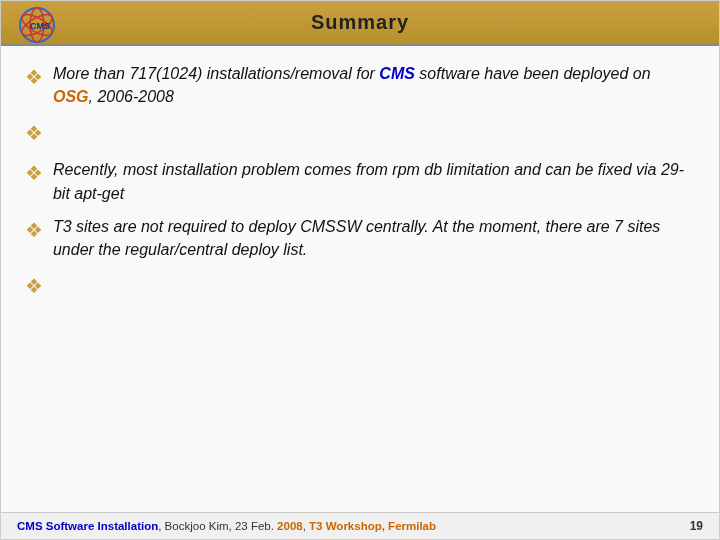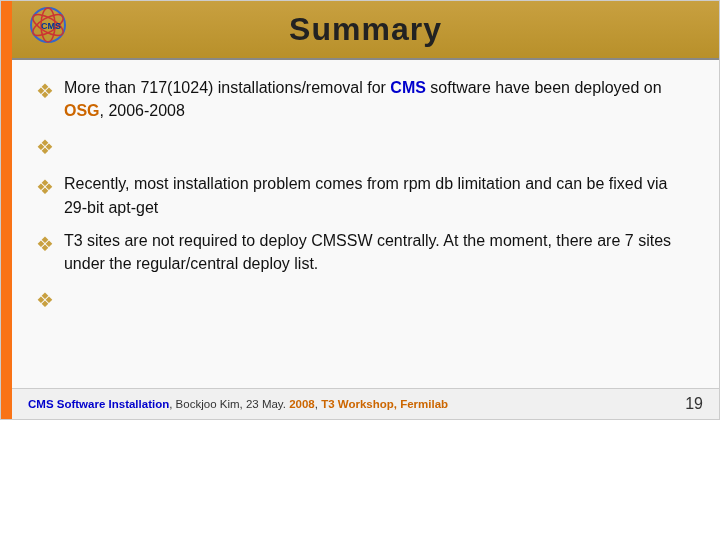--- a/index.html
+++ b/index.html
@@ -7,26 +7,25 @@
     body {
       width: 720px;
       height: 540px;
       background: #ffffff;
       font-family: Arial, sans-serif;
       overflow: hidden;
     }
 
     .slide {
       width: 720px;
-      height: 420px;
+      height: 540px;
       background: #f97316;
       display: flex;
       flex-direction: column;
       border: 1px solid #ccc;
-      padding-left: 11px;
     }
 
     .header {
       background: linear-gradient(to bottom, #c8a040, #b8902a);
       padding: 10px 20px;
       display: flex;
       align-items: center;
       justify-content: center;
       position: relative;
       border-bottom: 2px solid #888;
@@ -34,21 +33,21 @@
 
     .logo {
       position: absolute;
       left: 12px;
       top: 5px;
       width: 48px;
       height: 38px;
     }
 
     .header-title {
-      font-size: 32px;
+      font-size: 20px;
       font-weight: bold;
       color: #222;
       letter-spacing: 1px;
       text-align: center;
     }
 
     .content {
       flex: 1;
       padding: 16px 24px 8px 24px;
       display: flex;
@@ -68,20 +67,21 @@
 
     .bullet-diamond {
       color: #c8a040;
       font-size: 20px;
       margin-top: 1px;
       flex-shrink: 0;
     }
 
     .bullet-text {
       flex: 1;
+      font-style: italic;
     }
 
     .highlight-cms {
       color: #0000cc;
       font-weight: bold;
     }
 
     .highlight-osg {
       color: #cc6600;
       font-weight: bold;
@@ -106,23 +106,23 @@
       font-weight: bold;
       text-align: right;
     }
 
     .footer-highlight {
       color: #cc6600;
       font-weight: bold;
     }
 
     .footer-page {
-      font-size: 16px;
+      font-size: 12px;
       color: #333;
-      font-weight: normal;
+      font-weight: bold;
     }
   </style>
 </head>
 <body>
 
 <div class="slide">
 
   <div class="header">
 
     <div class="logo">
@@ -165,18 +165,18 @@
     </div>
 
     <div class="bullet-item">
       <span class="bullet-diamond">❖</span>
     </div>
 
   </div>
 
   <div class="footer">
     <div class="footer-left">
-      <span class="footer-cms">CMS Software Installation</span><span>,  Bockjoo Kim,  23 May. </span><span class="footer-highlight">2008</span><span>, </span><span class="footer-highlight">T3 Workshop, Fermilab</span>
+      <span class="footer-cms">CMS Software Installation</span><span>,  Bockjoo Kim,  23 Feb. </span><span class="footer-highlight">2008</span><span>, </span><span class="footer-highlight">T3 Workshop, Fermilab</span>
     </div>
     <div class="footer-page">19</div>
   </div>
 
 </div>
 
 </body></html>

